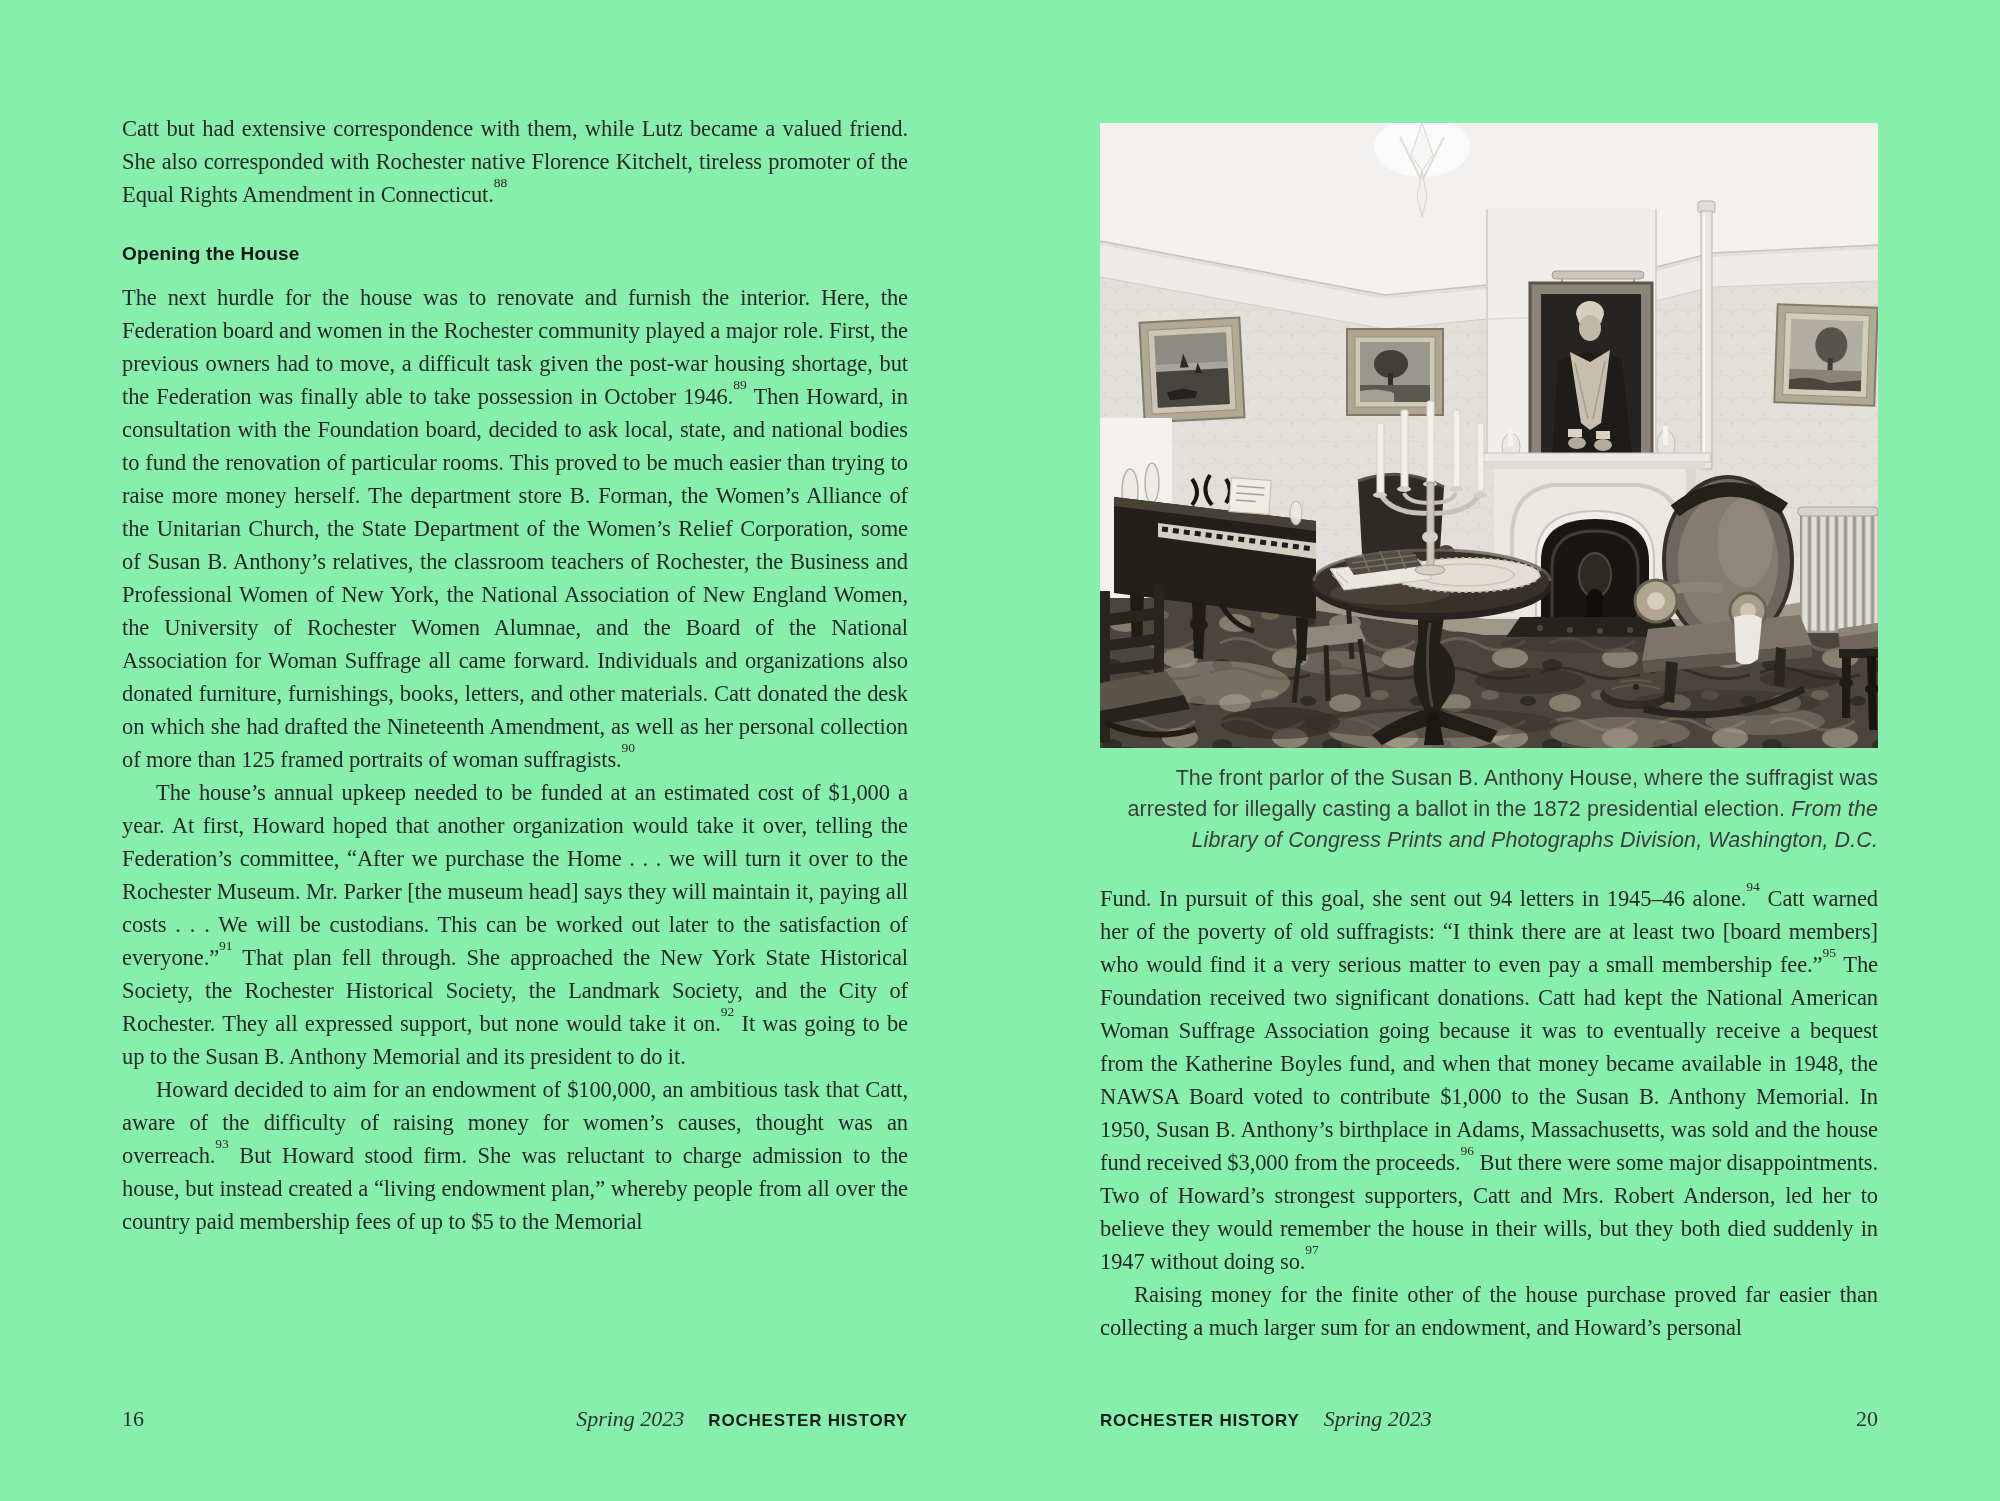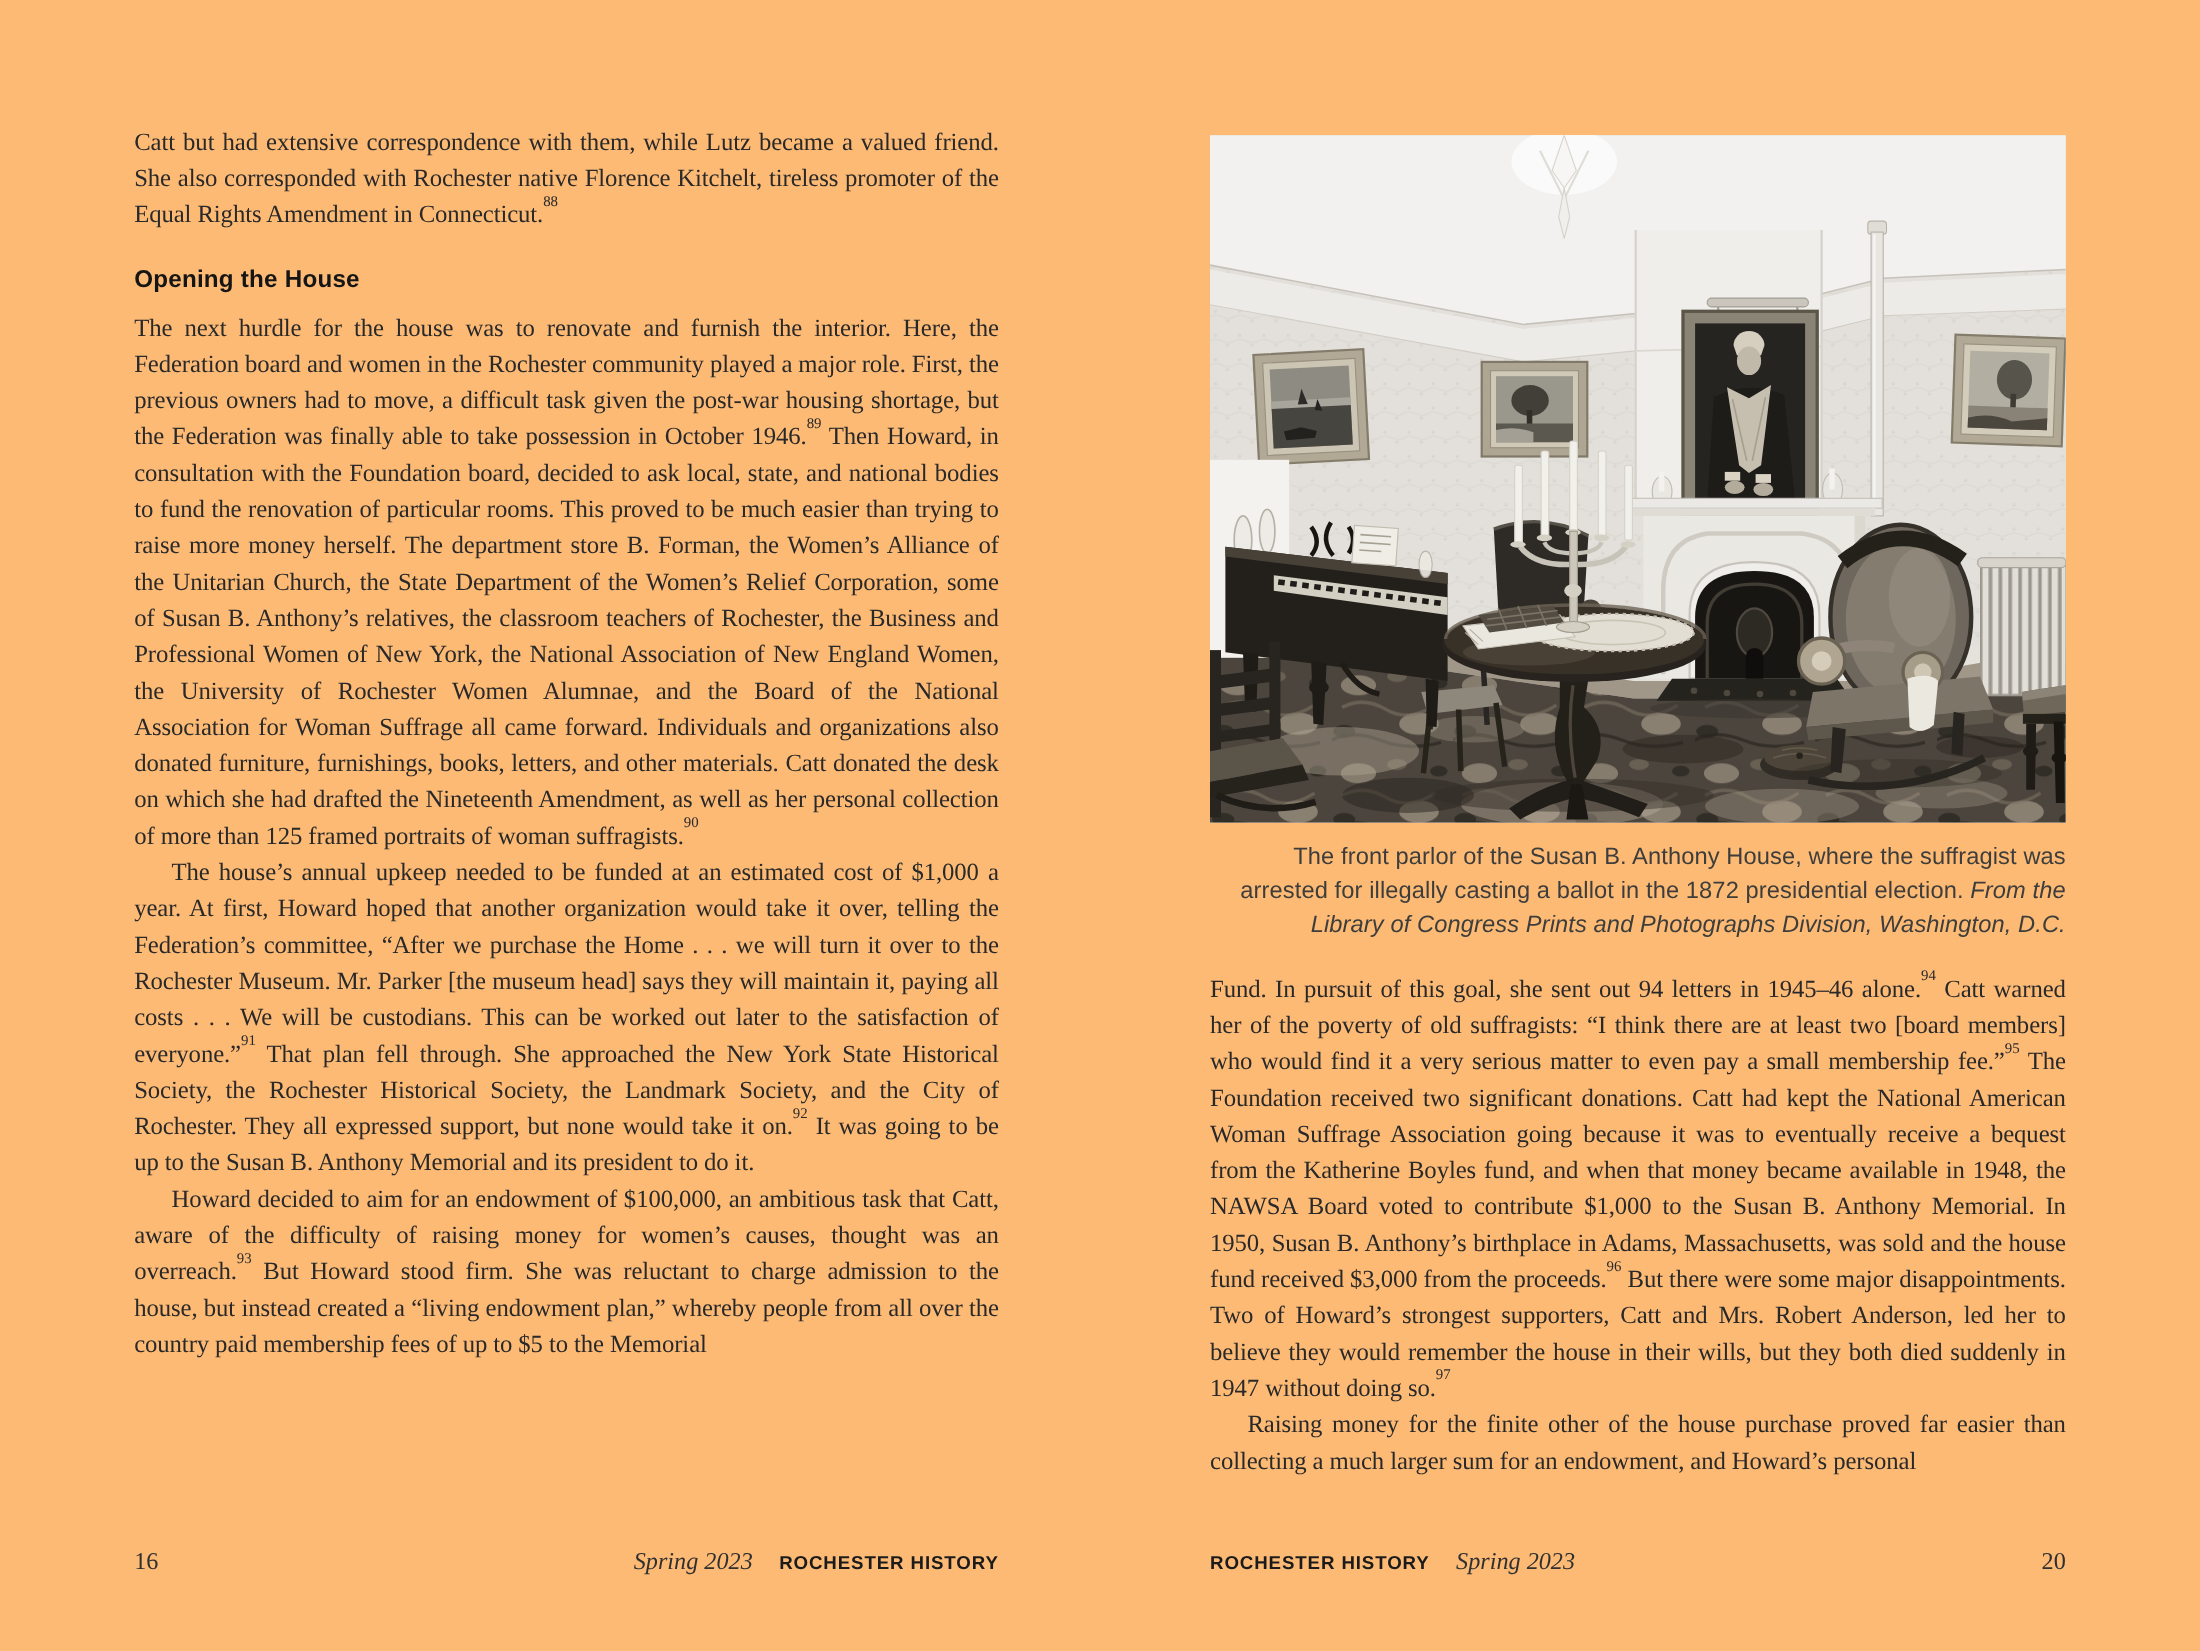--- a/index.html
+++ b/index.html
@@ -1,26 +1,26 @@
 <!DOCTYPE html>
 <html><head>
 <meta charset="utf-8">
 <style>
   html,body{margin:0;padding:0;background:#ffffff;}
-  .spread{position:relative;width:2000px;height:1501px;background:#fdba74;overflow:hidden;
+  .spread{position:relative;width:2000px;height:1501px;background:#86efac;overflow:hidden;
           font-family:"Liberation Serif","DejaVu Serif",serif;color:#262624;}
   .page{position:absolute;}
   .page-left{left:122px;top:112px;width:786px;}
   .page-right{left:1100px;top:123px;width:778px;}
   .body-text{font-size:22.5px;line-height:33px;text-align:justify;margin:0;
              letter-spacing:-0.1px;color:#29292a;}
   .body-text.indent{text-indent:34px;}
   sup{font-size:0.6em;line-height:0;position:relative;top:-0.5em;letter-spacing:0;}
   .section-heading{font-family:"Liberation Sans","DejaVu Sans",sans-serif;font-weight:700;
-                   font-size:22px;line-height:26px;color:#151515;margin:30px 0 14px 0;letter-spacing:0.2px;}
+                   font-size:19px;line-height:26px;color:#151515;margin:30px 0 14px 0;letter-spacing:0.2px;}
   figure{margin:0 0 26px 0;}
   .photo{display:block;width:778px;height:625px;background:#e9e6e1;}
   .caption{font-family:"Liberation Sans","DejaVu Sans",sans-serif;font-size:21.5px;line-height:31px;
            color:#3d3d3c;margin-top:15px;text-align:right;letter-spacing:0.1px;}
   .caption em{font-style:italic;}
   .footer{position:absolute;top:1406px;display:flex;justify-content:space-between;align-items:baseline;}
   .footer-left{left:122px;width:786px;}
   .footer-right{left:1100px;width:778px;}
   .page-num{font-size:22px;color:#303031;}
   .running-title{display:inline-flex;gap:24px;align-items:baseline;}

